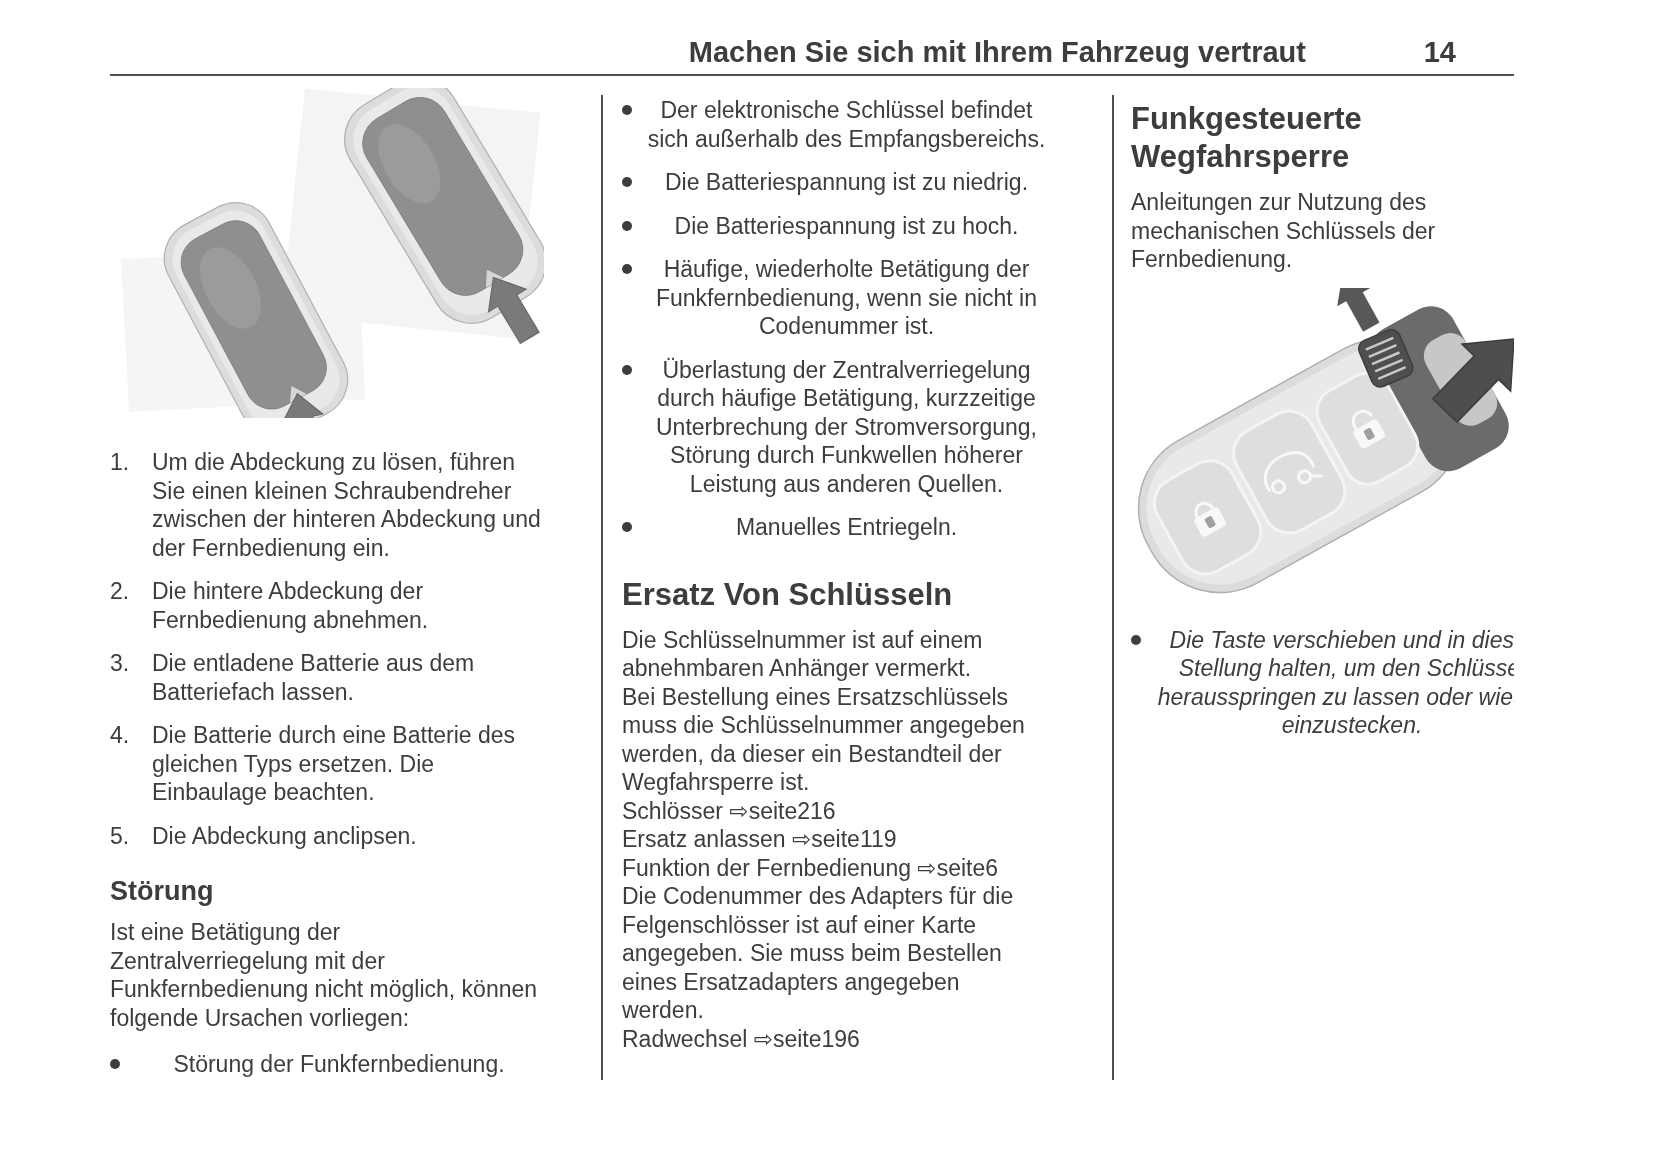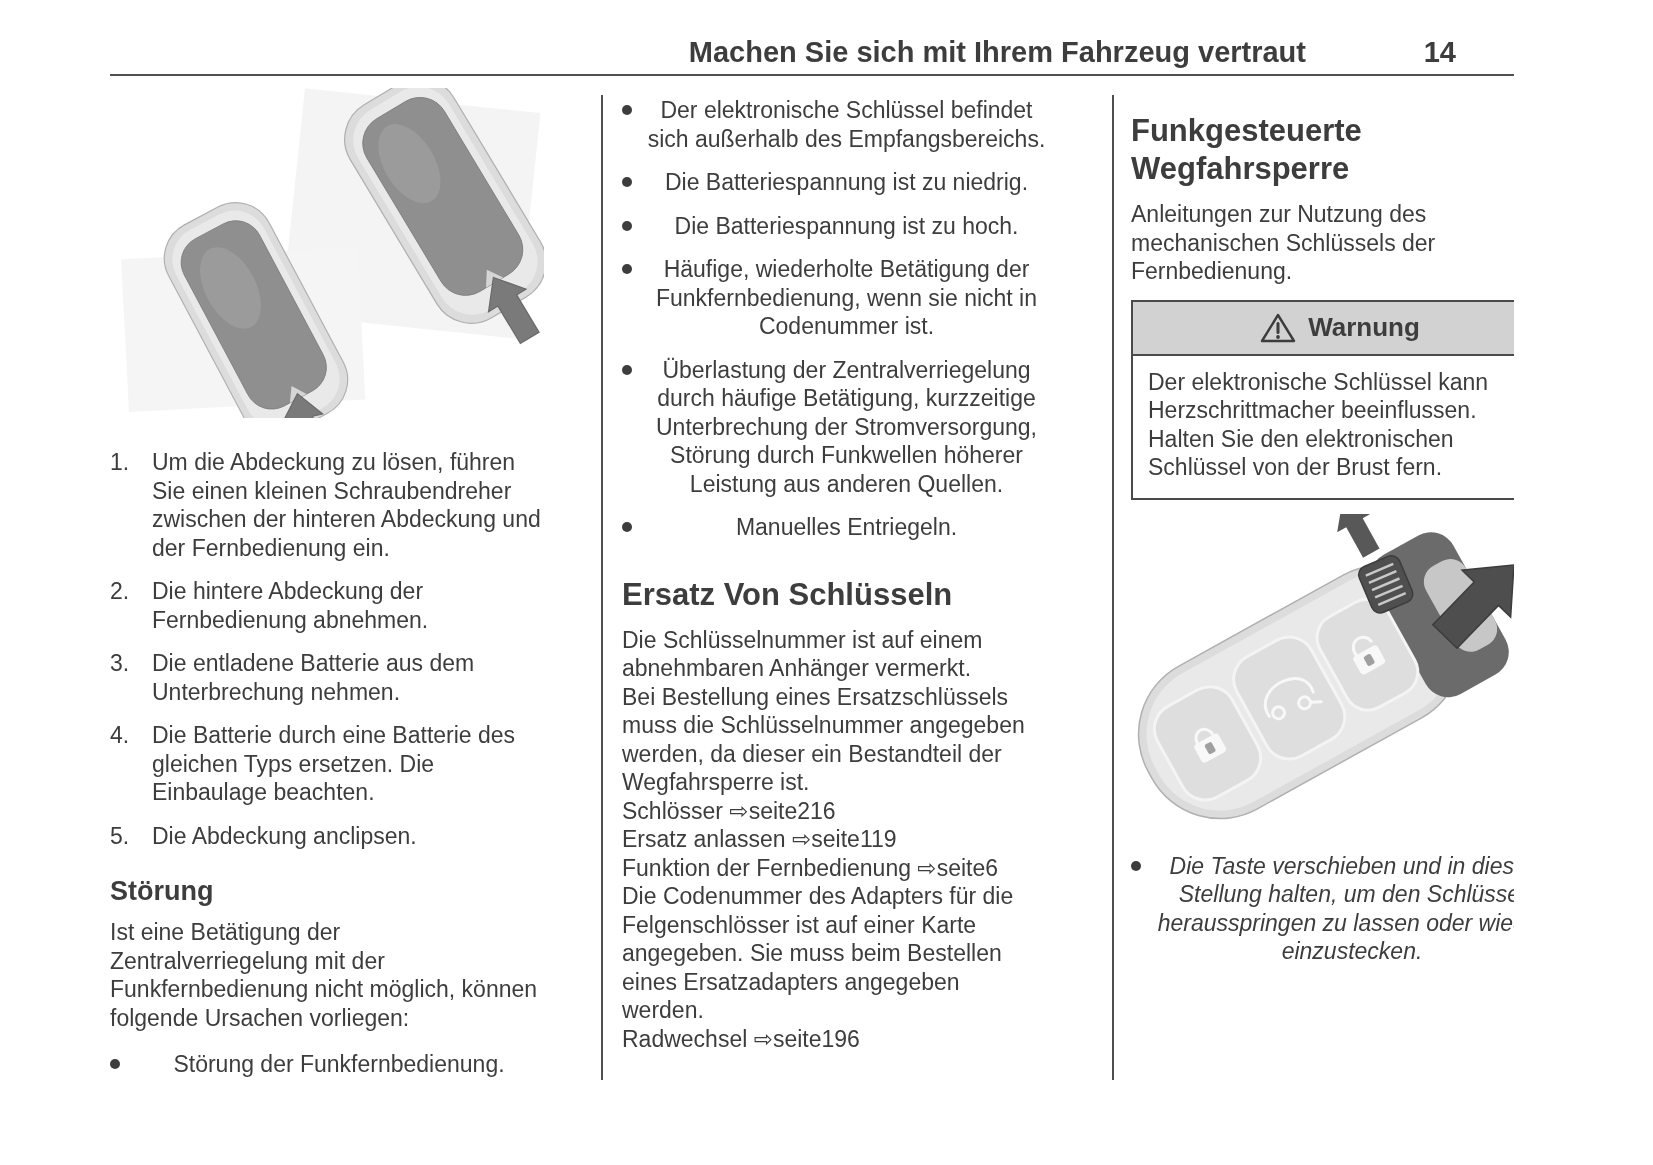--- a/index.html
+++ b/index.html
@@ -108,21 +108,21 @@
       <li>
         <span>1.</span>
         <span>Um die Abdeckung zu lösen, führen Sie einen kleinen Schraubendreher zwischen der hinteren Abdeckung und der Fernbedienung ein.</span>
       </li>
       <li>
         <span>2.</span>
         <span>Die hintere Abdeckung der Fernbedienung abnehmen.</span>
       </li>
       <li>
         <span>3.</span>
-        <span>Die entladene Batterie aus dem Unterbrechung nehmen.</span>
+        <span>Die entladene Batterie aus dem Batteriefach lassen.</span>
       </li>
       <li>
         <span>4.</span>
         <span>Die Batterie durch eine Batterie des gleichen Typs ersetzen. Die Einbaulage beachten.</span>
       </li>
       <li>
         <span>5.</span>
         <span>Die Abdeckung anclipsen.</span>
       </li>
     </ol>
@@ -173,34 +173,23 @@
     <p class="pblock">Bei Bestellung eines Ersatzschlüssels muss die Schlüsselnummer angegeben werden, da dieser ein Bestandteil der Wegfahrsperre ist.</p>
     <p class="pblock">Schlösser ⇨seite216</p>
     <p class="pblock">Ersatz anlassen ⇨seite119</p>
     <p class="pblock">Funktion der Fernbedienung ⇨seite6</p>
     <p class="pblock">Die Codenummer des Adapters für die Felgenschlösser ist auf einer Karte angegeben. Sie muss beim Bestellen eines Ersatzadapters angegeben werden.</p>
     <p class="pblock">Radwechsel ⇨seite196</p>
   </section>
 
   <section class="col col-right">
 
-    <h2 class="h2" style="margin-top:16px;">Funkgesteuerte Wegfahrsperre</h2>
+    <h2 class="h2" style="margin-top:4px;">Funkgesteuerte Wegfahrsperre</h2>
     <p class="intro">Anleitungen zur Nutzung des mechanischen Schlüssels der Fernbedienung.</p>
 
-    <div class="warnbox">
-      <div class="warnbox-header">
-        <svg width="36" height="32" viewBox="0 0 36 32">
-          <path class="warn-tri" d="M18 3 L34 29 L2 29 Z"></path>
-          <line class="warn-ex" x1="18" y1="11.5" x2="18" y2="20.5"></line>
-          <circle cx="18" cy="25" r="1.9" fill="#3d3d3d"></circle>
-        </svg>
-        <span>Warnung</span>
-      </div>
-      <div class="warnbox-body">Der elektronische Schlüssel kann Herzschrittmacher beeinflussen. Halten Sie den elektronischen Schlüssel von der Brust fern.</div>
-    </div>
 
     <svg class="fig-right" width="418" height="306" viewBox="0 0 420 308" role="img">
 
       <g transform="translate(172,178) rotate(-29)">
         <rect class="fob-body" x="-175" y="-82" width="345" height="164" rx="78"></rect>
         <rect class="fob-rim" x="-167" y="-74" width="330" height="148" rx="70"></rect>
 
         <rect x="112" y="-80" width="92" height="160" rx="26" fill="#6b6b6b"></rect>
         <rect x="158" y="-46" width="46" height="96" rx="18" fill="#c7c7c7"></rect>
 

